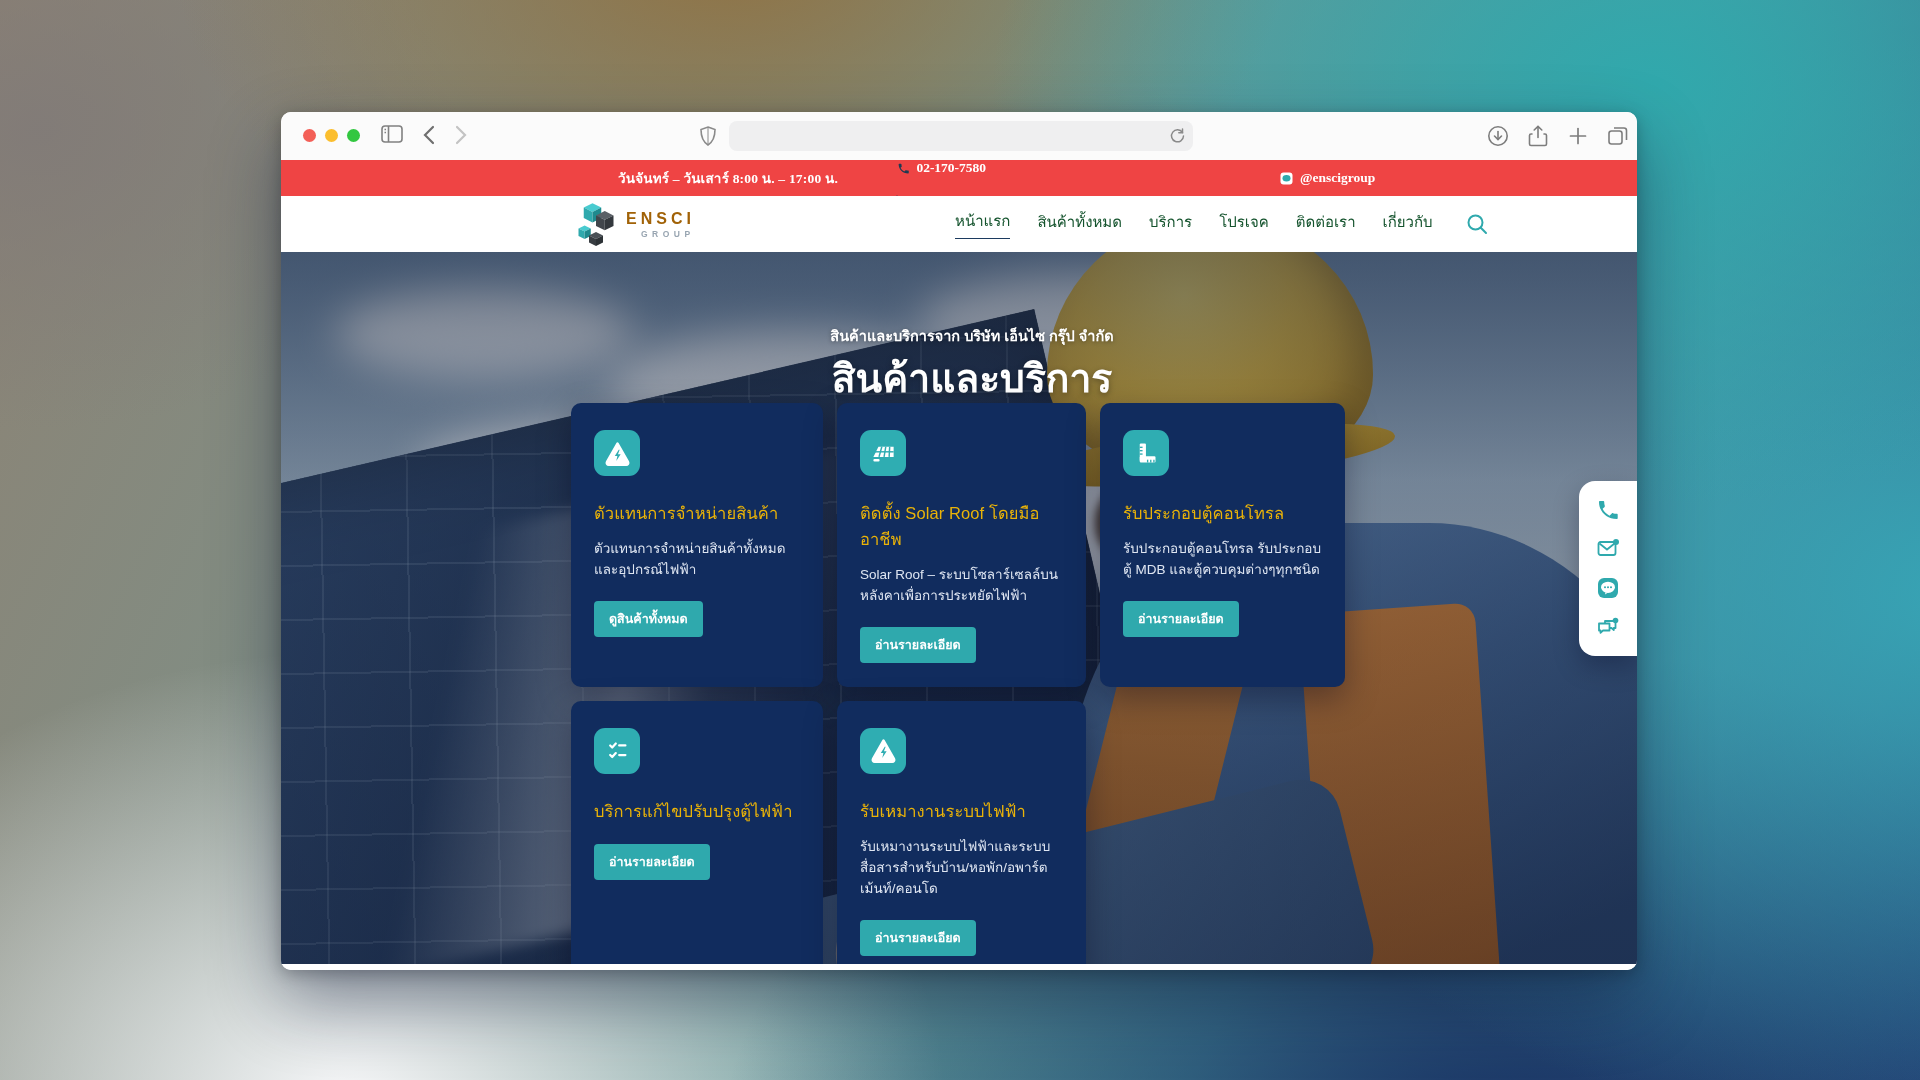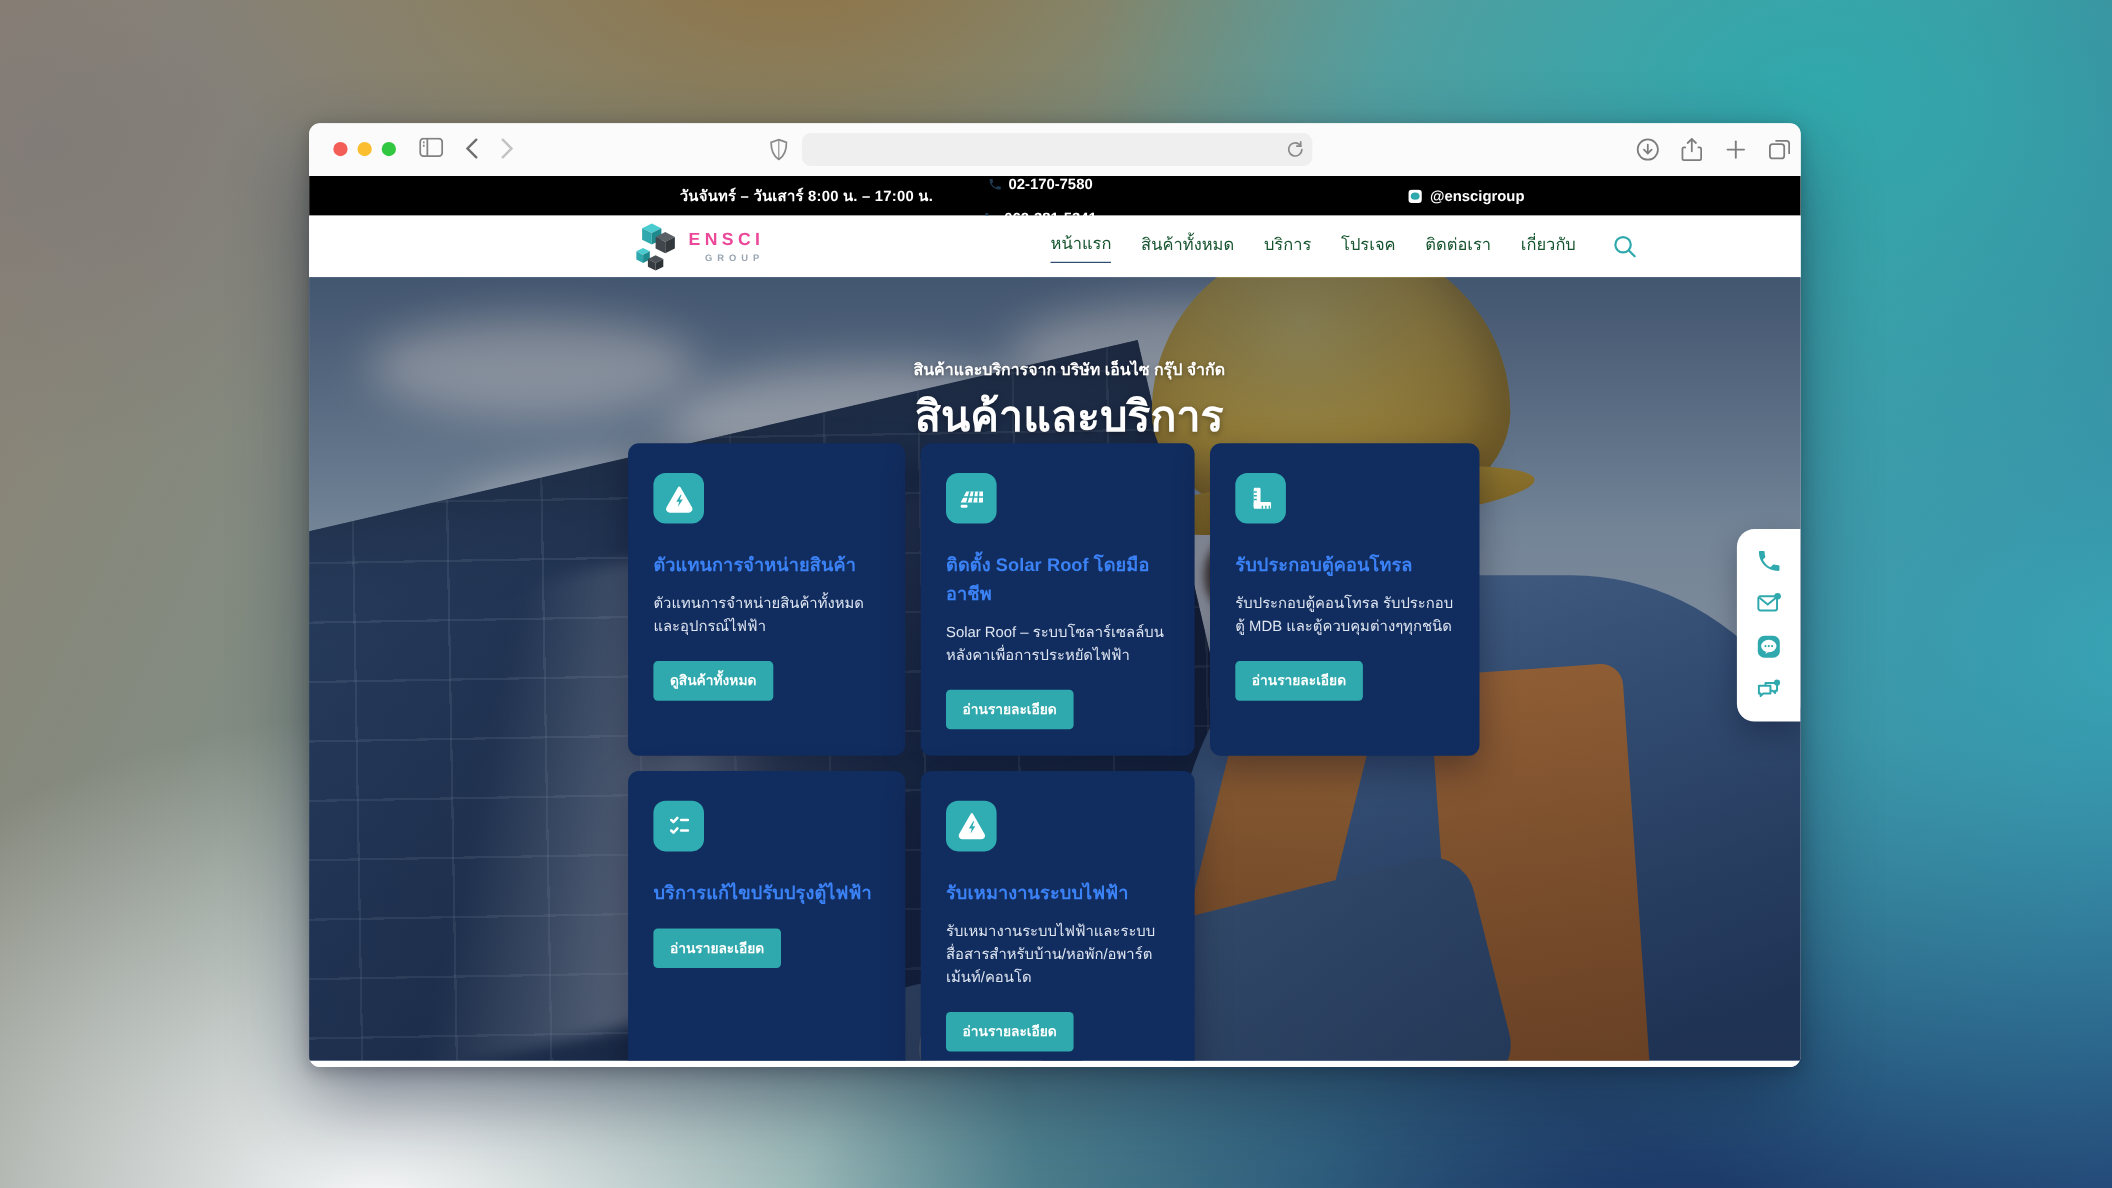--- a/index.html
+++ b/index.html
@@ -32,31 +32,31 @@
   .light.green  { background:#32c740; }
   .chrome-ico { position:absolute; top:13px; color:#818181; }
   .urlbar {
     position:absolute; left:448px; top:9px; width:464px; height:30px;
     background:#efeff0; border-radius:8px;
   }
   .urlbar .reload { position:absolute; right:7px; top:6px; }
   .chrome-right { position:absolute; right:8px; top:13px; display:flex; gap:18px; }
 
   
-  .tealbar { position:relative; height:36px; background:#000000; color:#fff; font-size:13.5px; }
+  .tealbar { position:relative; height:36px; background:#ef4444; color:#fff; font-size:13.5px;font-family:Liberation Serif, serif; }
   .tealbar .hours  { position:absolute; left:337px; top:50%; transform:translateY(-50%); font-weight:600; letter-spacing:.2px; }
   .tealbar .phones { position:absolute; left:613px; top:0; height:100%; display:flex; align-items:center; gap:16px;flex-direction:column; }
   .tealbar .phone-item { display:flex; align-items:center; gap:6px; font-weight:600; }
   .tealbar .lineid { position:absolute; left:999px; top:0; height:100%; display:flex; align-items:center; gap:7px; font-weight:600; }
 
   
   .navbar { position:relative; height:56px; background:#fff; }
   .logo { position:absolute; left:294px; top:6px; display:flex; align-items:center; gap:9px; cursor:pointer; }
   .logo-text { display:flex; flex-direction:column; line-height:1; }
-  .logo-name { font-size:16px; font-weight:700; letter-spacing:4px; color:#ec4899; }
+  .logo-name { font-size:16px; font-weight:700; letter-spacing:4px; color:#a16207; }
   .logo-sub  { font-size:8.5px; font-weight:600; letter-spacing:4.5px; color:#98a5b1; margin-top:3px; padding-left:15px; }
   .navlinks { position:absolute; left:674px; top:0; height:100%; display:flex; align-items:center; gap:27px; font-size:15px; color:#1c3a5e; }
   .navlinks a { color:#14532d; text-decoration:none; cursor:pointer; padding-bottom:5px; }
   .navlinks a.active { border-bottom:1.5px solid #1c3a5e; }
   .nav-search { margin-left:5px; cursor:pointer; display:flex; align-items:center; }
 
   
   .hero { position:relative; height:712px; overflow:hidden; background:#35506e;padding-left:13px; }
   .photo, .photo > div { position:absolute; }
   .photo { inset:0; }
@@ -105,21 +105,21 @@
   .eyebrow { font-size:14.5px; font-weight:600; text-shadow:0 1px 4px rgba(0,0,0,.35); }
   .hero-title { font-size:39px; font-weight:700; text-shadow:0 2px 6px rgba(0,0,0,.35); }
 
   
   .cards { position:absolute; left:290px; top:151px; z-index:5;
     display:grid; grid-template-columns:252px 249px 245px; gap:14px; }
   .card { min-height:228px; background:#112c5e; border-radius:10px; padding:27px 22px 24px 23px;
     box-shadow:0 12px 32px rgba(0,0,25,.35); }
   .tile { width:46px; height:46px; border-radius:11px; background:#2fadb2;
     display:flex; align-items:center; justify-content:center; }
-  .card h3 { margin-top:24px; font-size:16.5px; font-weight:700; color:#3b82f6; letter-spacing:.1px; }
+  .card h3 { margin-top:24px; font-size:16.5px; font-weight:400; color:#eab308; letter-spacing:.1px; }
   .card p  { margin-top:13px; font-size:13.5px; line-height:1.55; color:#dfe6f2; }
   .btn { margin-top:20px; display:inline-block; background:#2fa9ad; color:#fff;
     font-size:12.5px; font-weight:700; padding:8px 15px; border-radius:4px; border:none; cursor:pointer;
     font-family:"Liberation Sans", sans-serif; }
 
   
   .quick-panel { position:absolute; right:0; top:229px; width:58px; z-index:6;
     background:#fff; border-radius:16px 0 0 16px; padding:17px 0;
     box-shadow:0 10px 26px rgba(0,0,30,.28);
     display:flex; flex-direction:column; align-items:center; gap:15px; }

